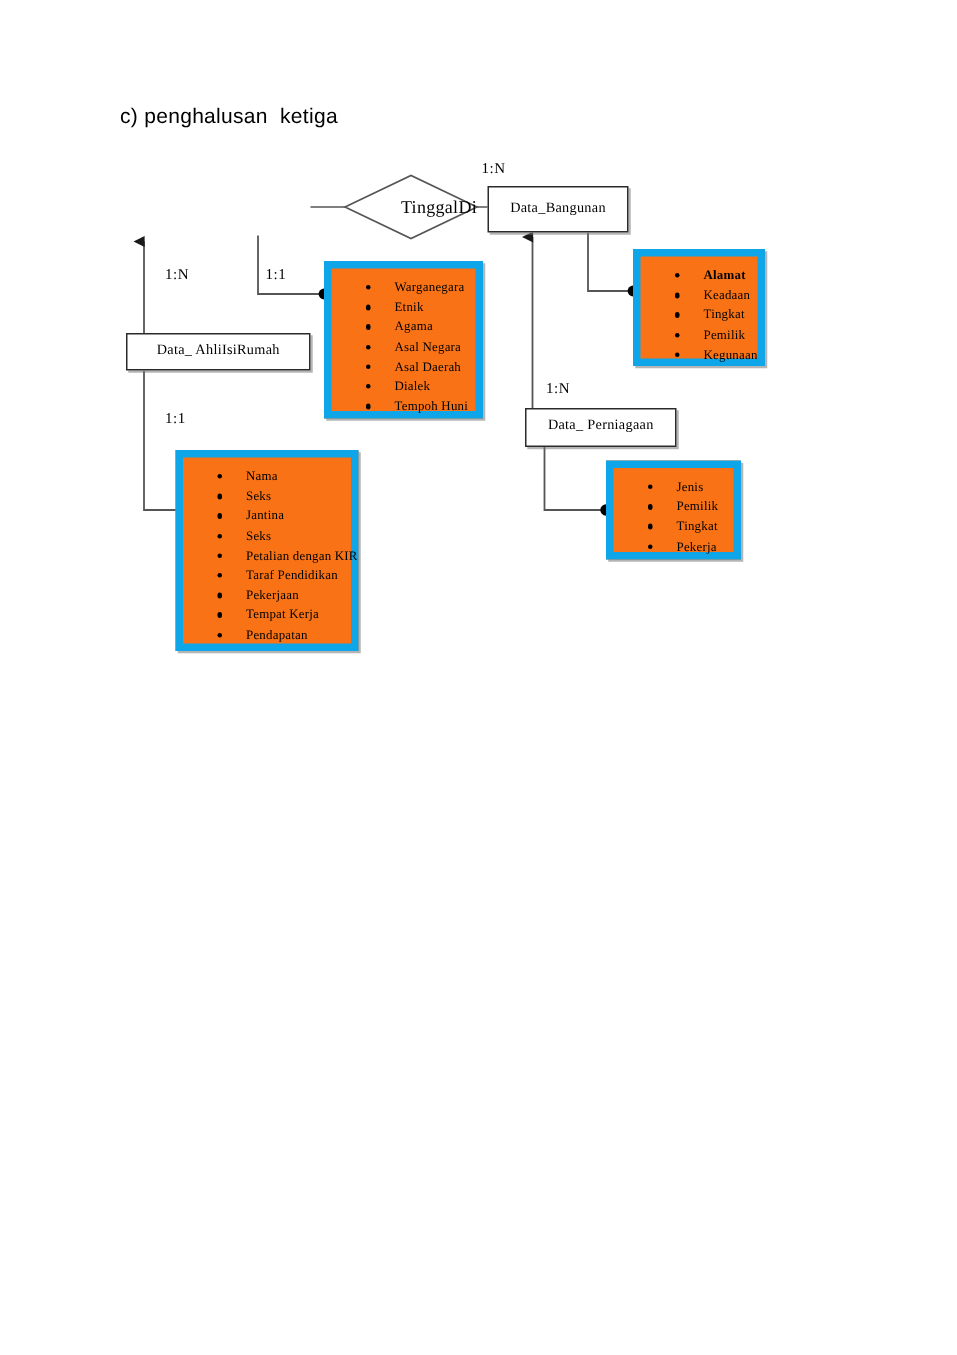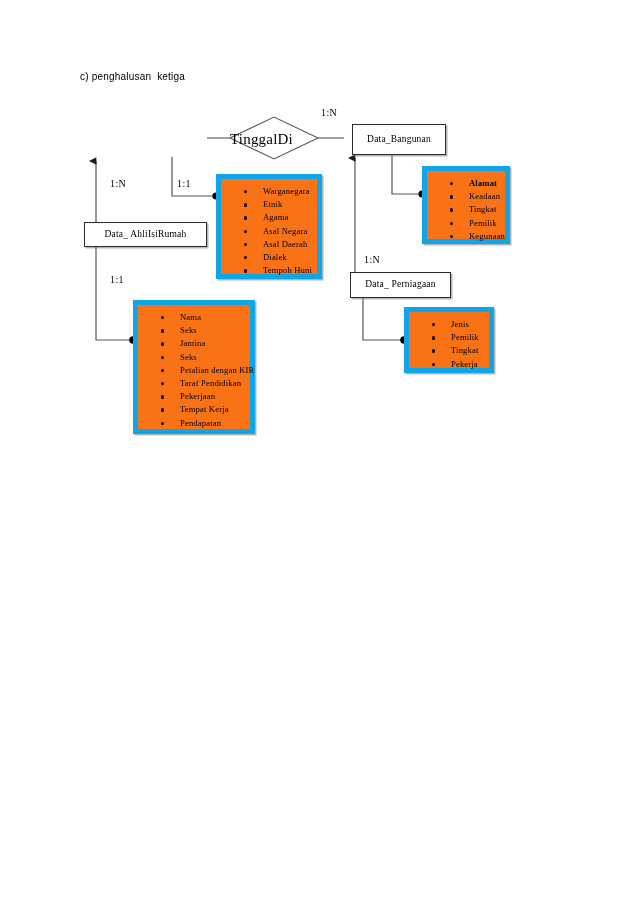--- a/index.html
+++ b/index.html
@@ -22,21 +22,21 @@
     left: 0; top: 0;
     width: 638px;
     height: 903px;
   }
 
   #caption {
     position: absolute;
     left: 80px;
     top: 70px;
     font-family: "Liberation Sans", "DejaVu Sans", sans-serif;
-    font-size: 10px;
+    font-size: 14px;
     line-height: 14px;
     color: #000000;
     white-space: pre;
     letter-spacing: 0.2px;
   }
 
   
   #wires {
     position: absolute;
     left: 0; top: 0;
@@ -101,24 +101,24 @@
     position: absolute;
     font-size: 10px;
     line-height: 10px;
     letter-spacing: 0.4px;
     white-space: nowrap;
   }
 
   
   .diamond-label {
     position: absolute;
-    font-size: 15px;
+    font-size: 12px;
     letter-spacing: 0.2px;
     white-space: nowrap;
-    text-align: left;
+    text-align: right;
   }
 </style>
 </head>
 <body>
 
 <div id="canvas">
 
   <div id="caption">c) penghalusan  ketiga</div>
 
   <svg id="wires" viewBox="0 0 638 903" width="638" height="903">
@@ -154,21 +154,21 @@
 
     <g fill="#000000">
       <circle cx="216" cy="196" r="3.6"></circle>
       <circle cx="422" cy="194" r="3.6"></circle>
       <circle cx="133" cy="340" r="3.8"></circle>
       <circle cx="404" cy="340" r="3.8"></circle>
     </g>
   </svg>
 
 
-  <div class="entity" style="left:352px; top:124px; width:94px; height:31px;">
+  <div class="entity" style="left:325px; top:124px; width:94px; height:31px;">
     <span class="ent-label">Data_Bangunan</span>
   </div>
 
   <div class="entity" style="left:84px; top:222px; width:123px; height:25px;">
     <span class="ent-label">Data_ AhliIsiRumah</span>
   </div>
 
   <div class="entity" style="left:350px; top:272px; width:101px; height:26px;">
     <span class="ent-label">Data_ Perniagaan</span>
   </div>
@@ -190,21 +190,21 @@
   <div class="attrbox" style="left:422px; top:166px; width:88px; height:78px;">
     <ul>
       <li class="bold">Alamat</li>
       <li>Keadaan</li>
       <li>Tingkat</li>
       <li>Pemilik</li>
       <li>Kegunaan</li>
     </ul>
   </div>
 
-  <div class="attrbox" style="left:133px; top:300px; width:122px; height:134px;">
+  <div class="attrbox" style="left:117px; top:300px; width:122px; height:134px;">
     <ul>
       <li>Nama</li>
       <li>Seks</li>
       <li>Jantina</li>
       <li>Seks</li>
       <li>Petalian dengan KIR</li>
       <li>Taraf Pendidikan</li>
       <li>Pekerjaan</li>
       <li>Tempat Kerja</li>
       <li>Pendapatan</li>

